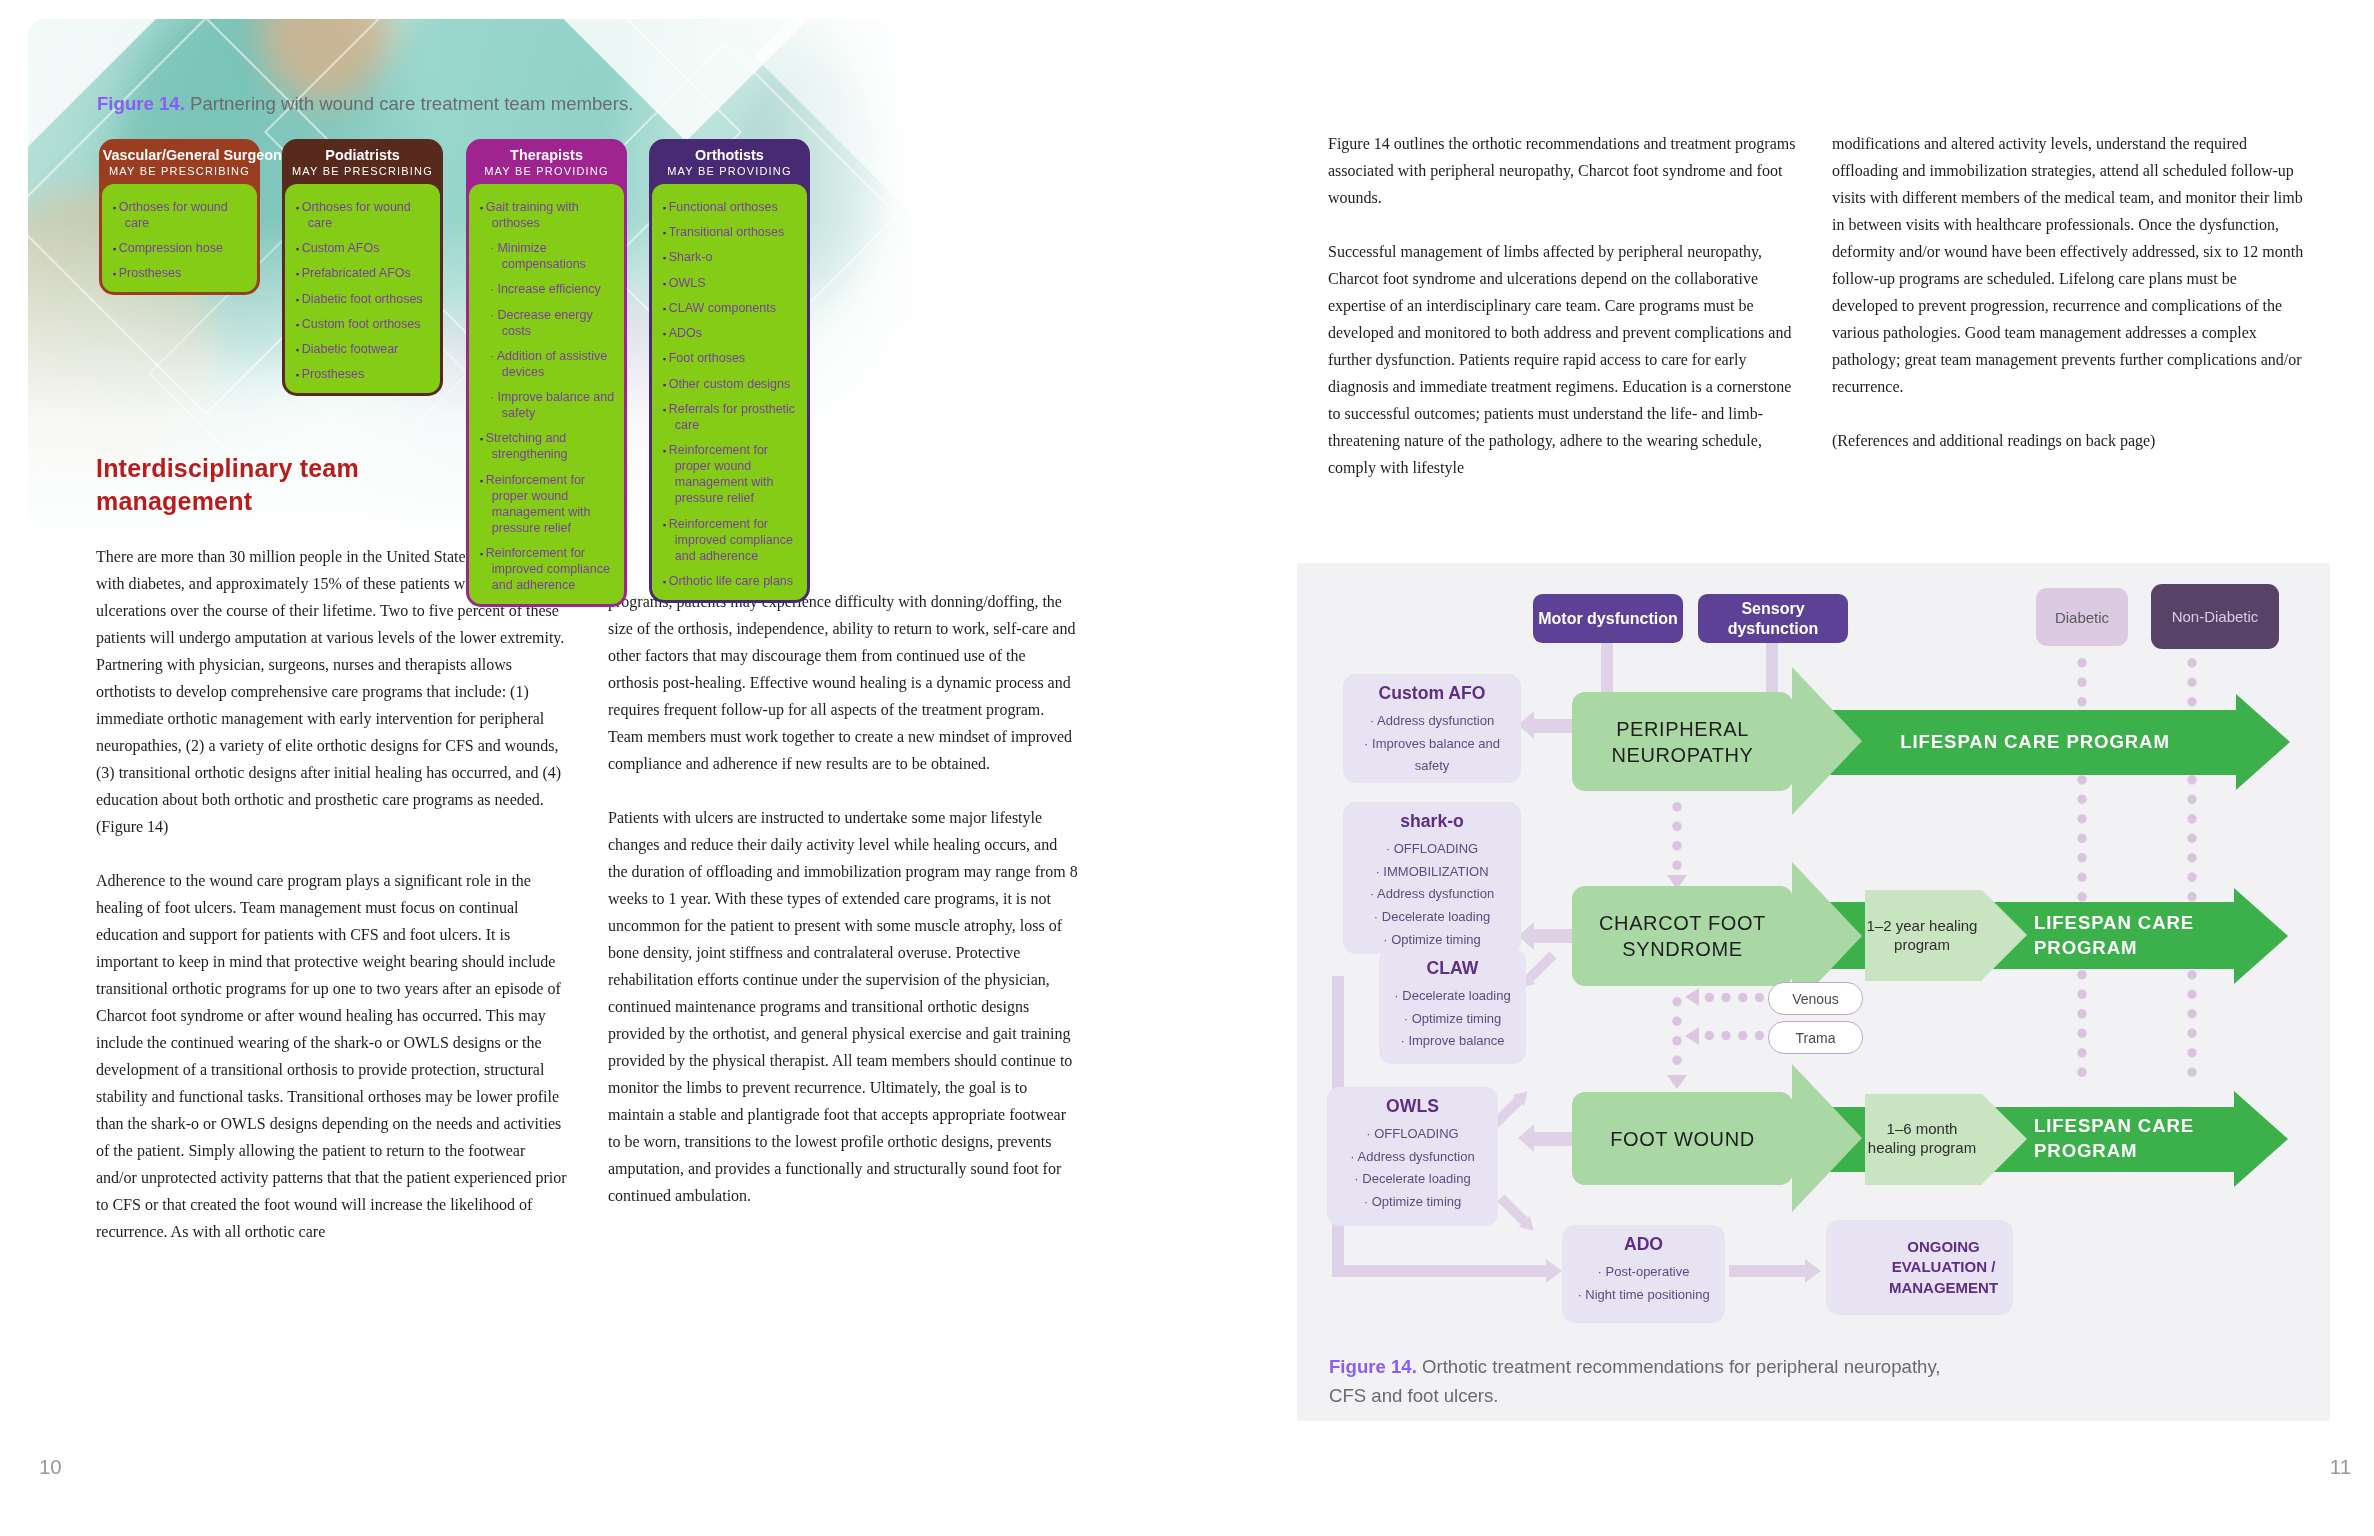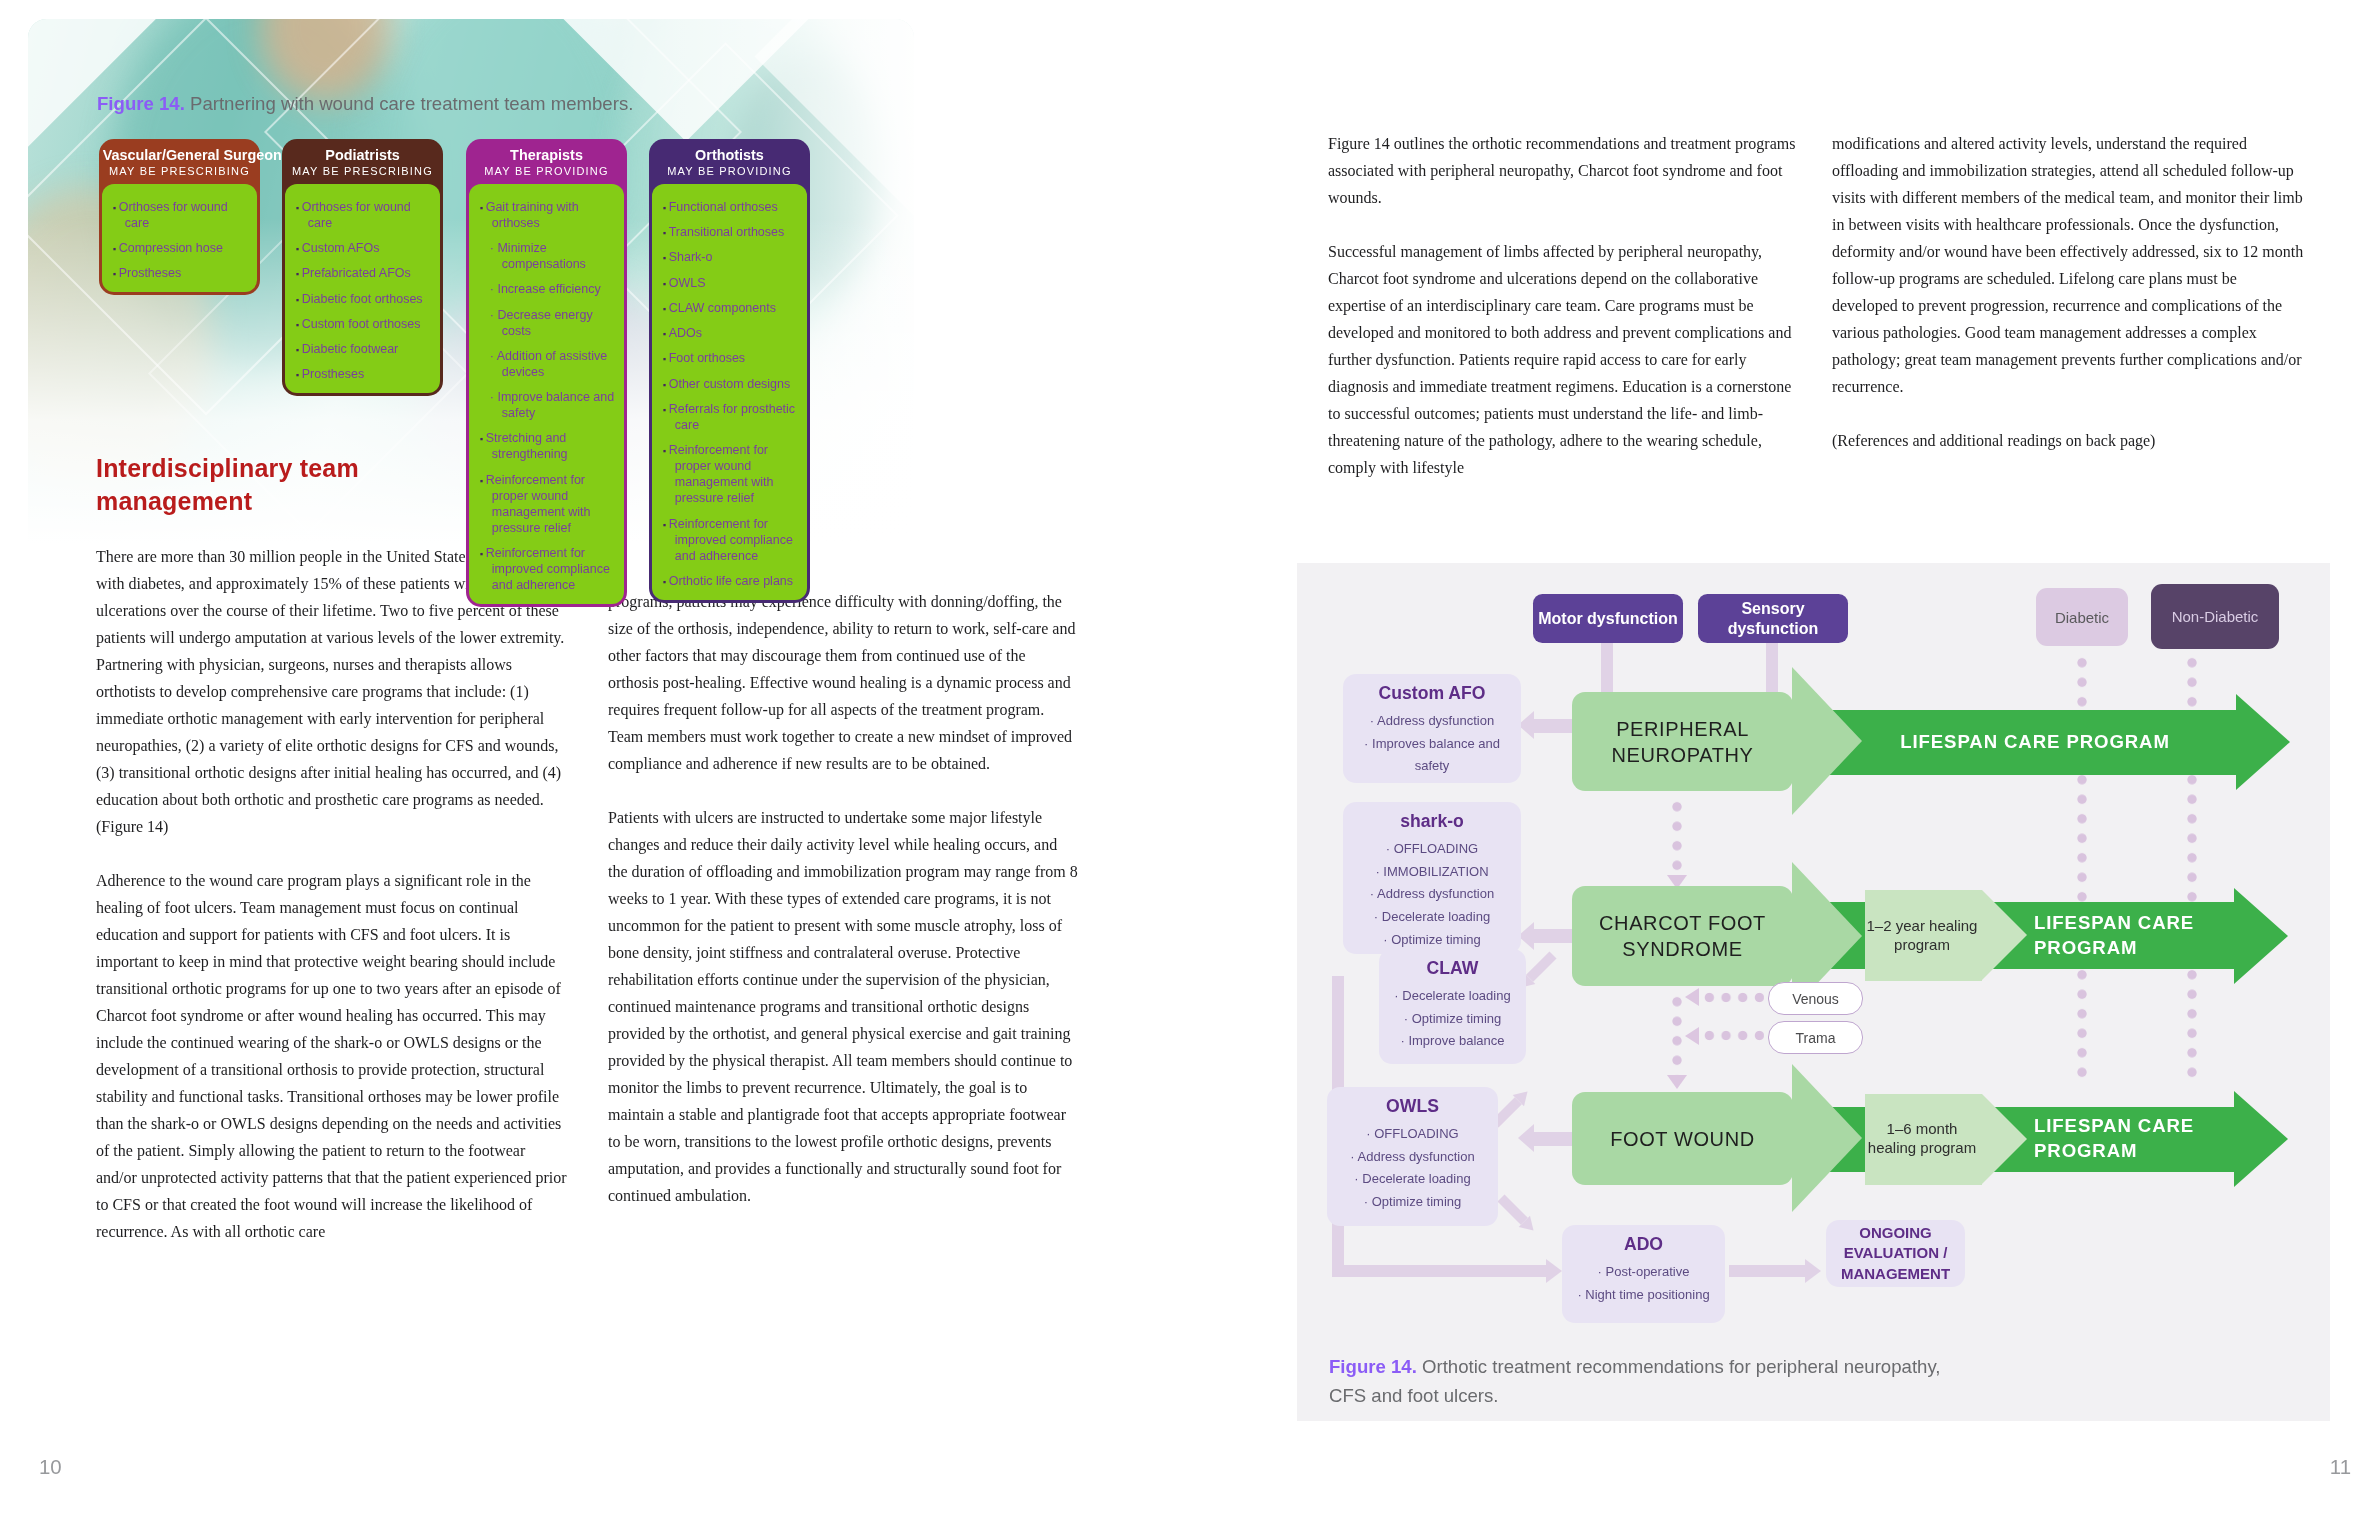--- a/index.html
+++ b/index.html
@@ -312,21 +312,21 @@
 
     <div class="abs lav" style="left:265px;top:662px;width:163px;height:89px;">
       <div class="lav-title">ADO</div>
       <ul>
         <li>Post-operative</li>
         <li>Night time positioning</li>
       </ul>
     </div>
     <div class="abs stem" style="left:432px;top:702px;width:78px;height:12px;"></div>
     <div class="abs tri tri-r-lav" style="left:508px;top:696px;"></div>
-    <div class="abs lav" style="left:529px;top:657px;width:139px;height:67px;display:flex;align-items:center;justify-content:center;padding-top:0;">
+    <div class="abs lav" style="left:529px;top:657px;width:139px;height:95px;display:flex;align-items:center;justify-content:center;padding-top:0;padding-left:48px;">
       <div style="font-weight:bold;font-size:15px;color:#5e2d87;line-height:1.35;padding:0 13px;">ONGOING EVALUATION / MANAGEMENT</div>
     </div>
 
     <div class="figcap" style="left:32px;top:790px;width:649px;position:absolute;line-height:1.55;">
       <b>Figure 14.</b><span> Orthotic treatment recommendations for peripheral neuropathy, CFS and foot ulcers.</span>
     </div>
   </div>
 
 </div>
 

